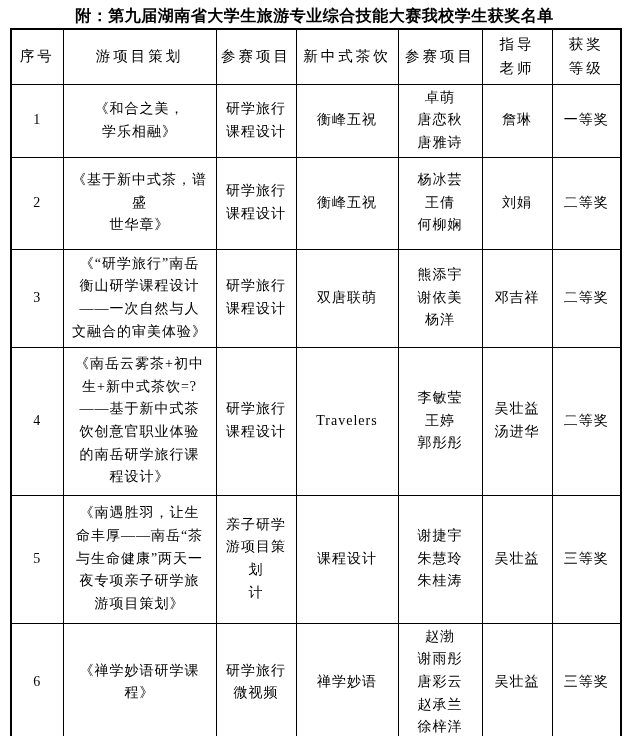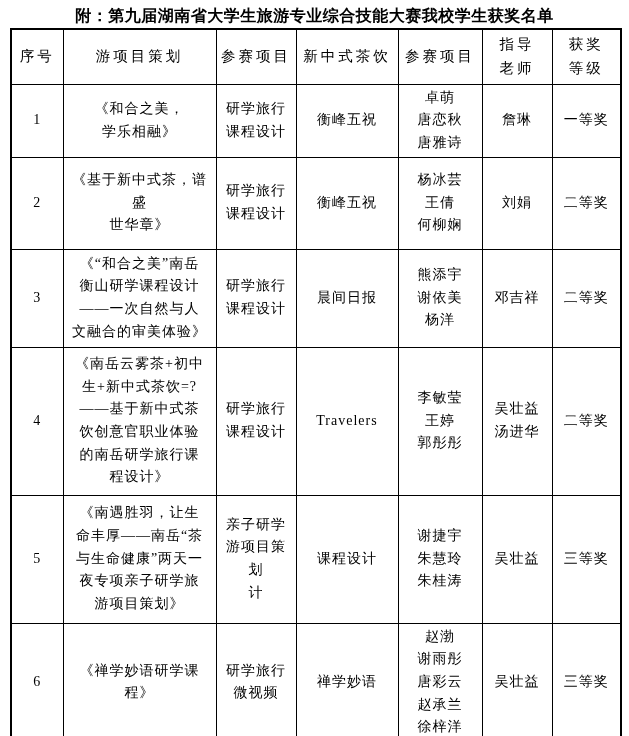--- a/index.html
+++ b/index.html
@@ -113,27 +113,27 @@
 课程设计</td>
         <td>衡峰五祝</td>
         <td>杨冰芸
 王倩
 何柳娴</td>
         <td>刘娟</td>
         <td>二等奖</td>
       </tr>
       <tr class="r3">
         <td class="num-cell">3</td>
-        <td>《“和合之美”南岳
+        <td>《“研学旅行”南岳
 衡山研学课程设计
 ——一次自然与人
 文融合的审美体验》</td>
         <td>研学旅行
 课程设计</td>
-        <td>晨间日报</td>
+        <td>双唐联萌</td>
         <td>熊添宇
 谢依美
 杨洋</td>
         <td>邓吉祥</td>
         <td>二等奖</td>
       </tr>
       <tr class="r4">
         <td class="num-cell">4</td>
         <td>《南岳云雾茶+初中
 生+新中式茶饮=?

